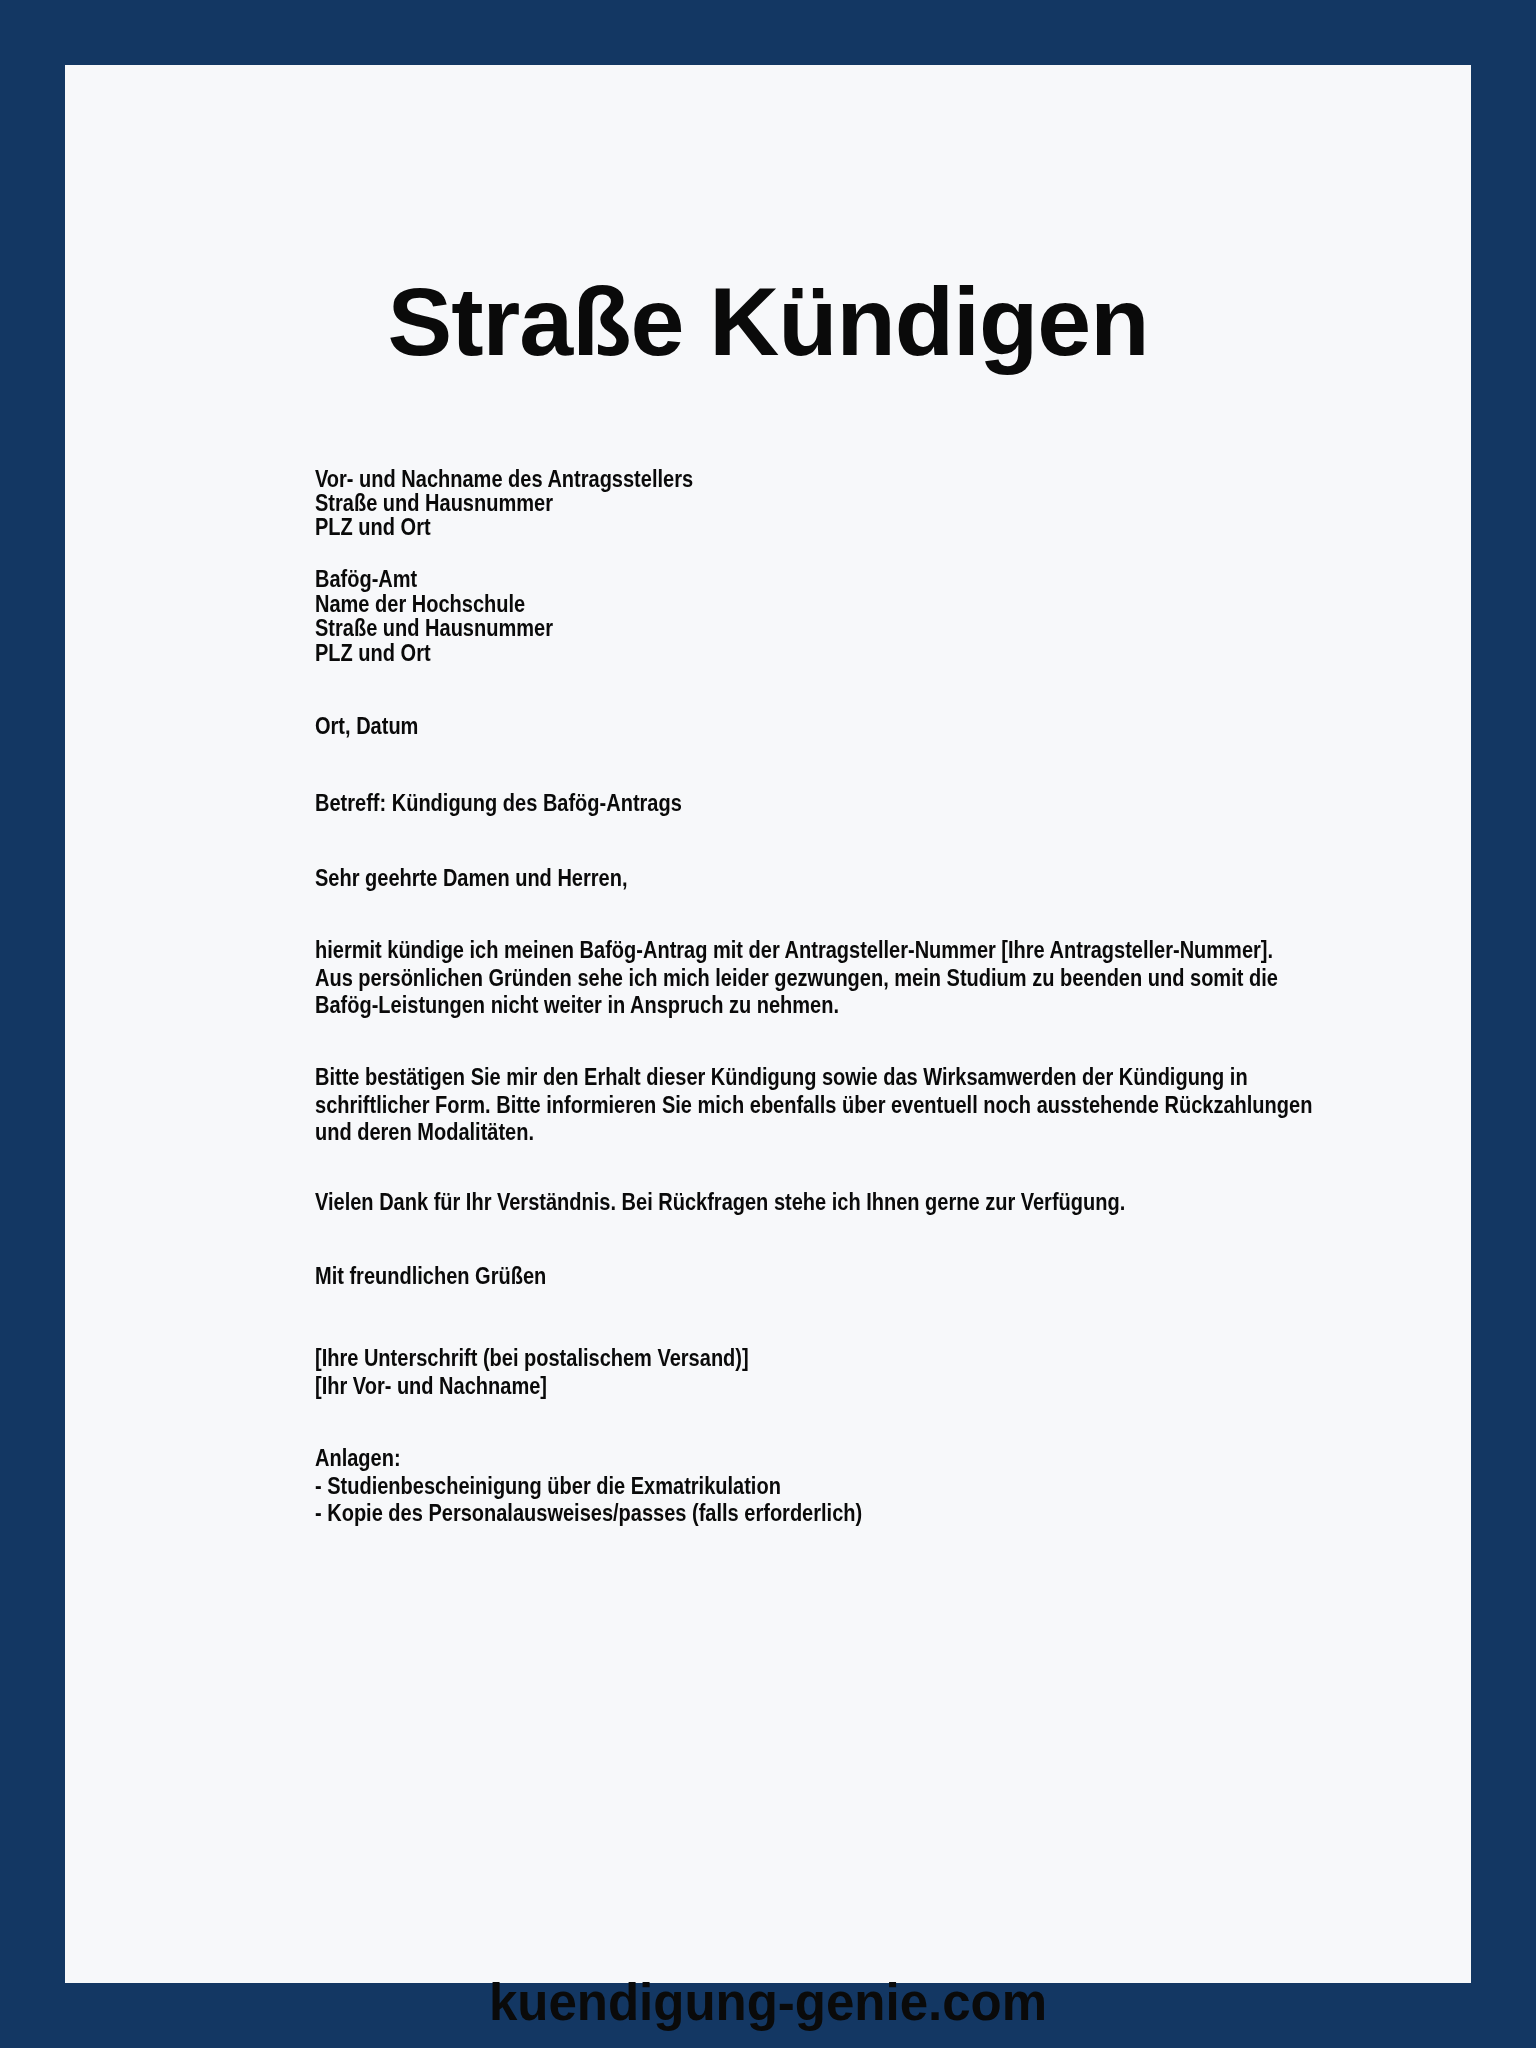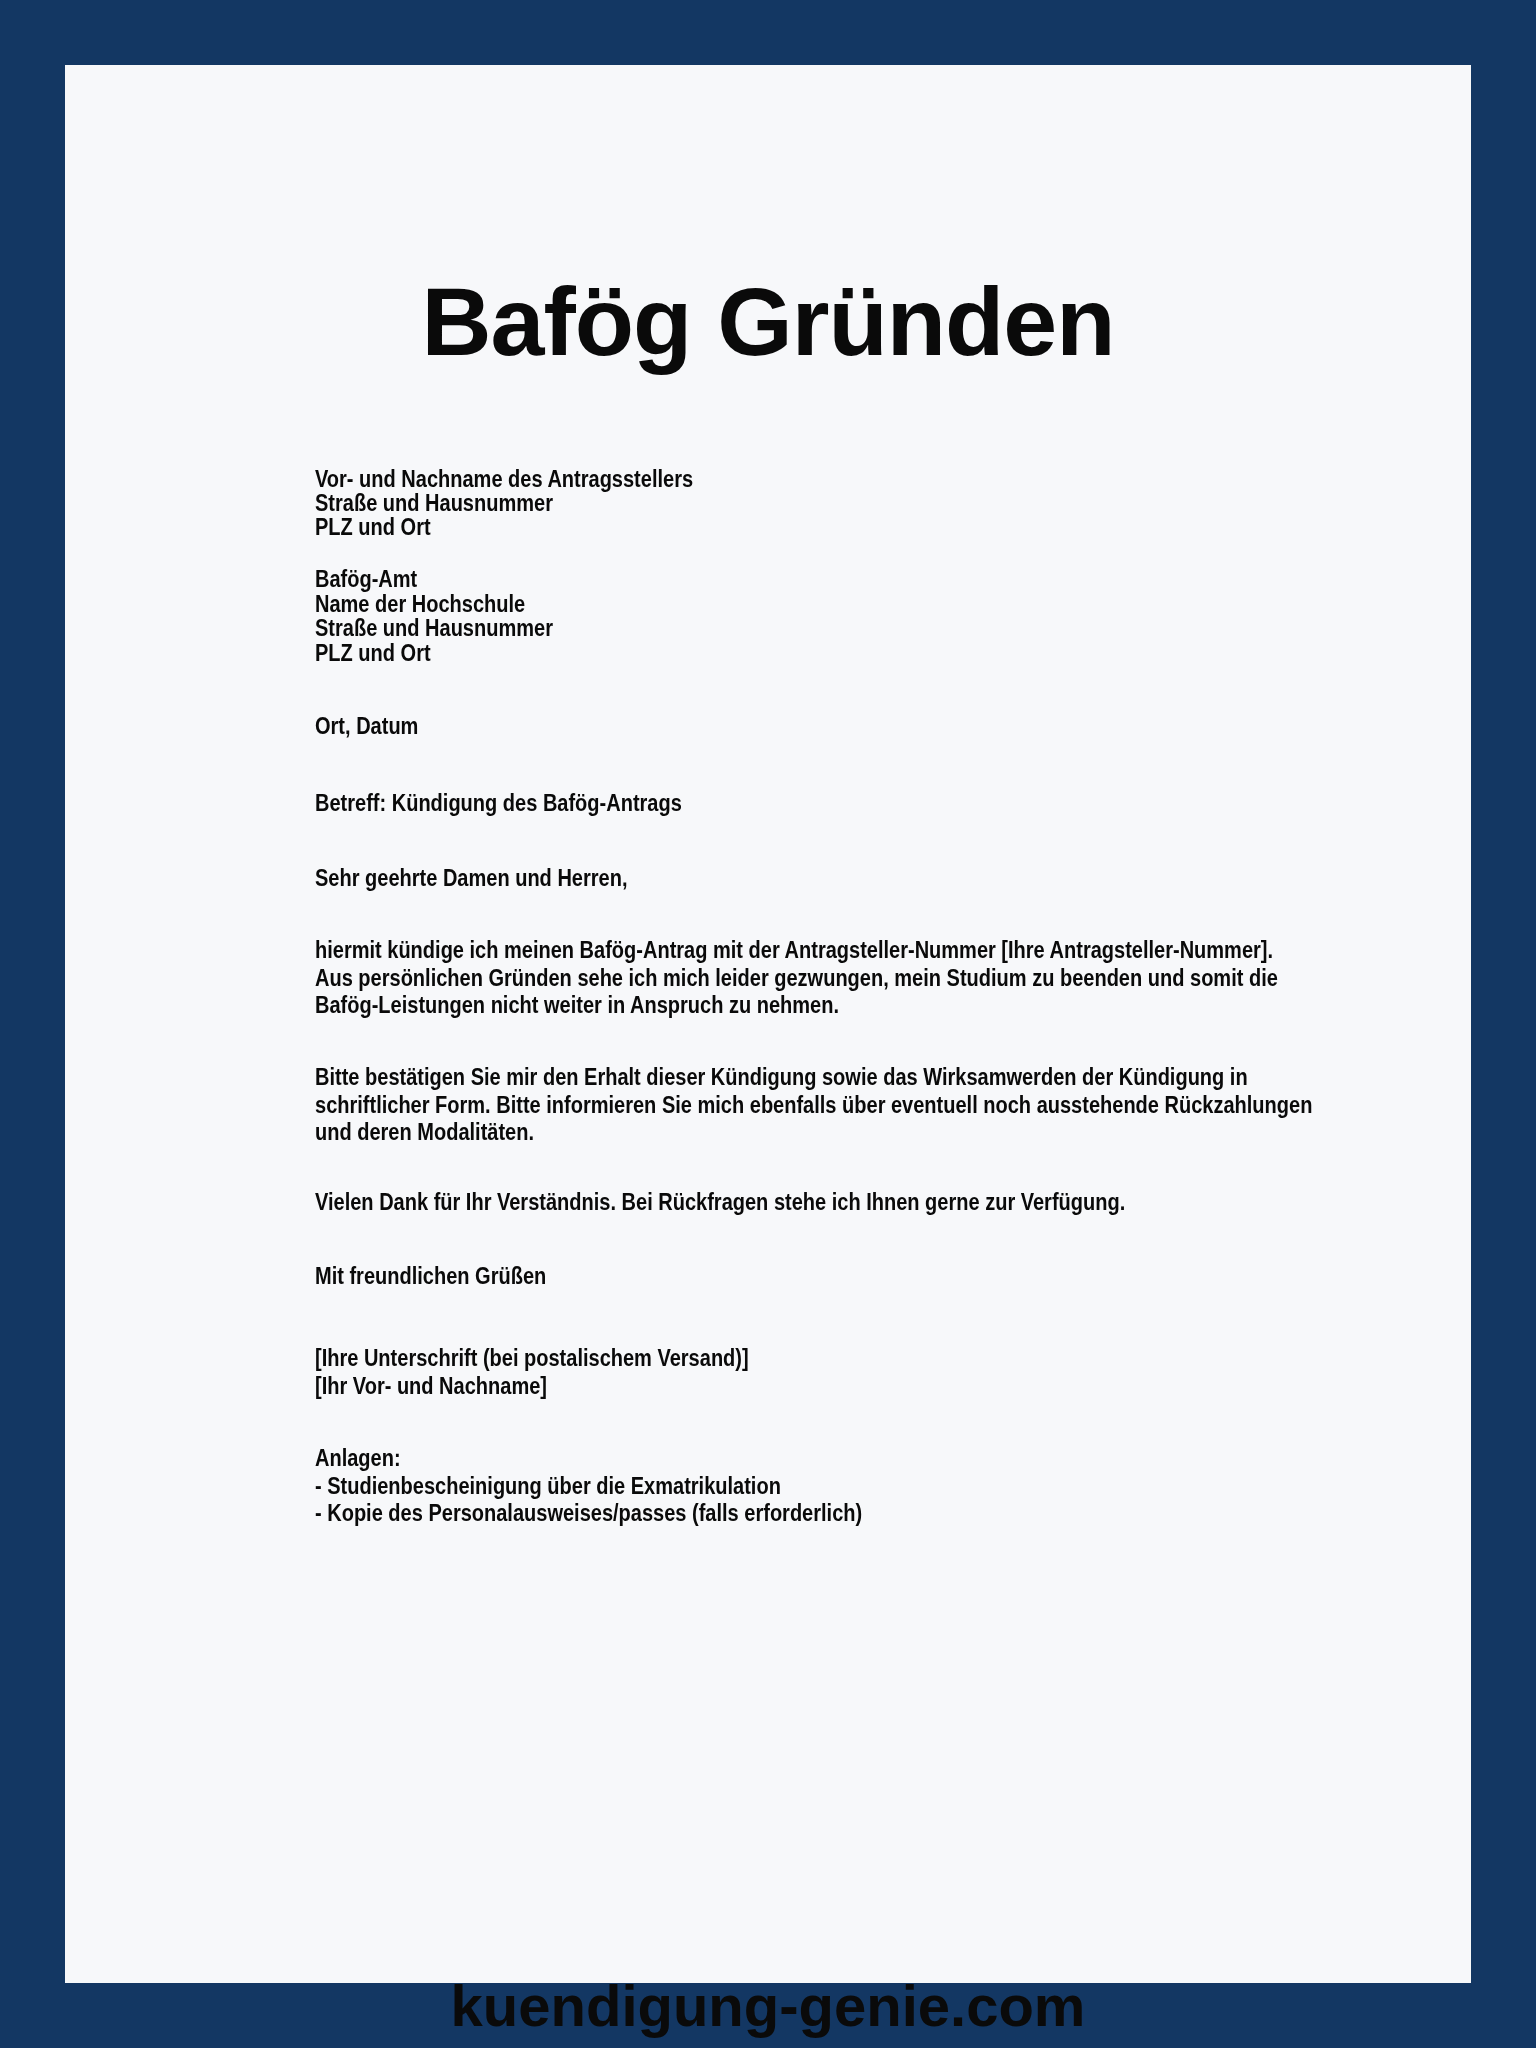--- a/index.html
+++ b/index.html
@@ -71,34 +71,34 @@
   .closing     { top: 1198px; }
   .signature   { top: 1280px; }
   .attachments { top: 1380px; }
 
   .footer {
     position: absolute;
     top: 1912px;
     left: 0;
     width: 100%;
     text-align: center;
-    font-size: 58px;
+    font-size: 51px;
     line-height: 1;
     font-weight: 700;
     color: var(--text-color, #0a0a0a);
     white-space: nowrap;
   }
 </style>
 </head>
 <body>
 
 <div class="frame">
   <div class="page">
 
-    <div class="title">Bafög Gründen</div>
+    <div class="title">Straße Kündigen</div>
 
     <div class="letter-body">
 
       <div class="blk lh-addr sender">Vor- und Nachname des Antragsstellers
 Straße und Hausnummer
 PLZ und Ort</div>
 
       <div class="blk lh-addr2 recipient">Bafög-Amt
 Name der Hochschule
 Straße und Hausnummer

